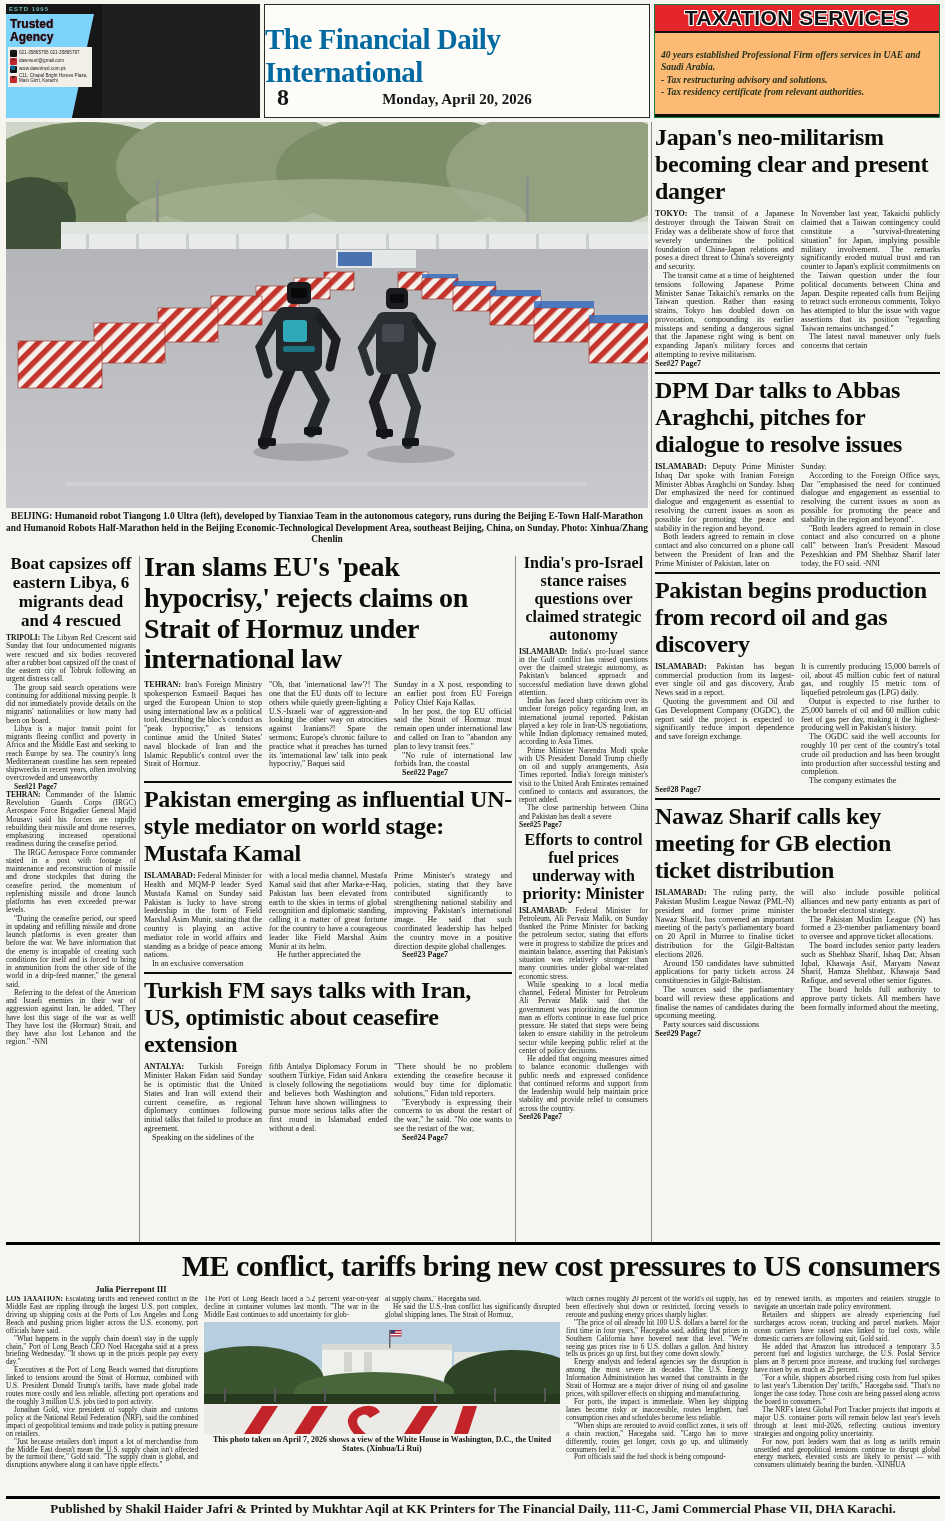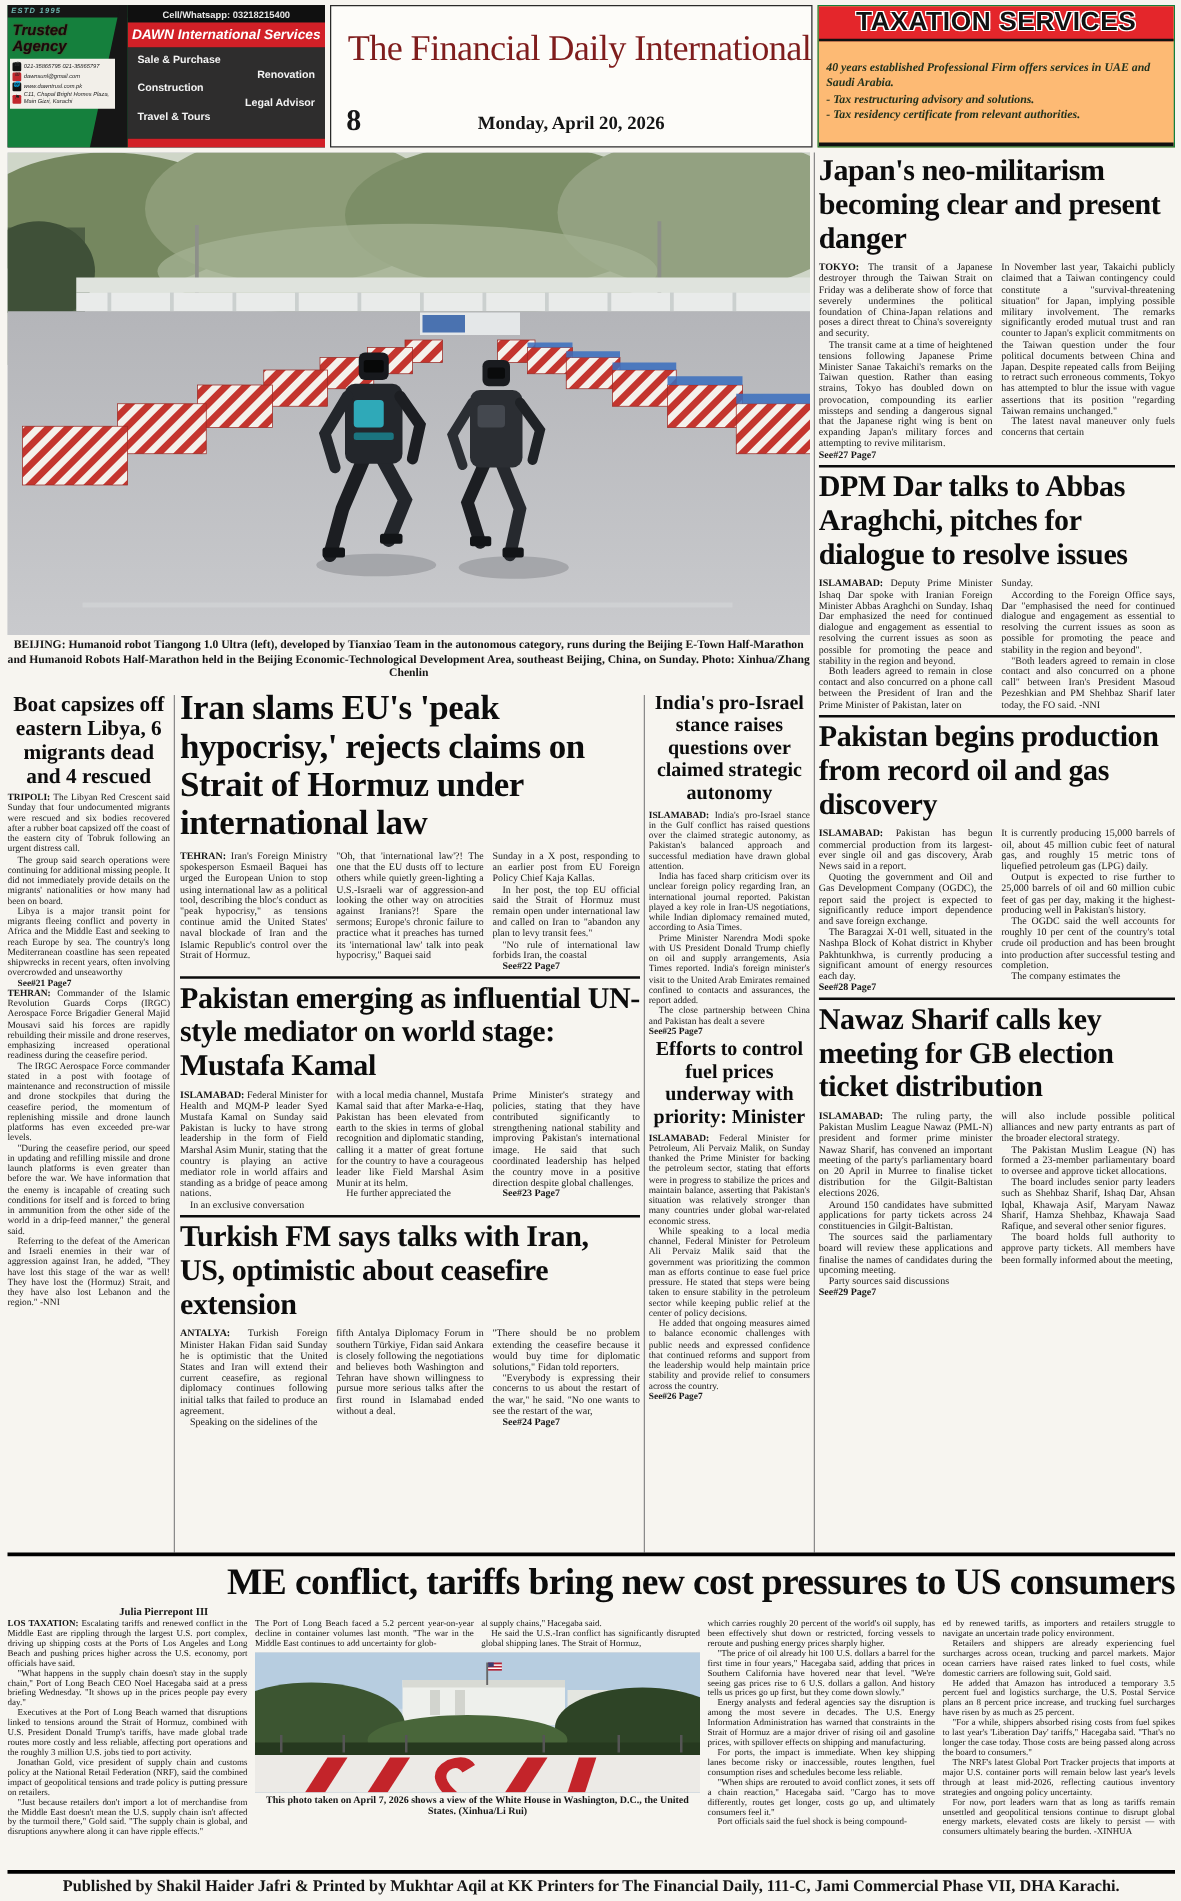--- a/index.html
+++ b/index.html
@@ -1,37 +1,37 @@
 <!DOCTYPE html>
 <html><head>
 <meta charset="utf-8">
 <style>
   html,body{margin:0;padding:0;}
   body{width:945px;height:1521px;position:relative;overflow:hidden;background:#f7f5f0;
        font-family:"Liberation Serif",serif;color:#161616;}
   .abs{position:absolute;}
   
   .dawn{left:6px;top:4px;width:254px;height:114px;background:#1f1f1f;display:flex;overflow:hidden;font-family:"Liberation Sans",sans-serif;}
-  .dawn-left{width:96px;background:#15803d;position:relative;overflow:hidden;font-style:italic;}
+  .dawn-left{width:96px;background:#7dd3fc;position:relative;overflow:hidden;}
   .dawn-left:before{content:"";position:absolute;right:-18px;top:0;width:36px;height:114px;background:#161616;transform:skewX(-12deg);}
   .estd{background:#161616;color:#6fb7b0;font-size:6px;font-weight:bold;padding:2px 3px;letter-spacing:1px;}
   .trusted{color:#140c0c;font-weight:bold;font-size:12px;line-height:1.05;padding:4px 4px 2px;text-shadow:0 0 1px #7e0d12;}
   .dawn-contacts{background:#f2efe9;margin:2px 10px 2px 2px;padding:2px;position:relative;z-index:2;}
   .crow{display:flex;align-items:center;gap:2px;margin:1px 0;}
   .cic{width:7px;height:7px;flex:0 0 7px;border-radius:1px;color:#fff;font-size:5px;line-height:7px;text-align:center;}
   .crow span{font-size:4.6px;color:#222;line-height:1.05;}
   .dawn-right{flex:1;display:flex;flex-direction:column;}
   .dawn-cell{background:#101010;color:#e9e9e9;font-size:7.5px;font-weight:bold;text-align:center;padding:2.5px 0;}
   .dawn-name{background:#d22027;color:#fff;font-weight:bold;font-style:italic;font-size:11px;text-align:center;line-height:1.1;padding:4px 2px;}
   .dawn-svcs{flex:1;background:#2e2d2d;color:#f3f3f3;font-weight:bold;font-size:8.5px;padding:4px 8px 2px;line-height:1.35;}
   .svc-l{text-align:left;} .svc-r{text-align:right;}
   .dawn-foot{background:#d22027;height:7px;}
   
   .masthead{left:264px;top:4px;width:386px;height:114px;background:#fdfcf9;border:1.5px solid #2a2a2a;box-sizing:border-box;}
-  .mast-title{color:#7f1d1d;font-weight:normal;font-size:29px;text-align:right;margin-top:18px;letter-spacing:-0.5px;}
+  .mast-title{color:#0369a1;font-weight:bold;font-size:29px;text-align:left;margin-top:18px;letter-spacing:-0.5px;}
   .mast-bottom{position:absolute;left:0;right:0;bottom:6px;height:26px;}
   .pageno{position:absolute;left:12px;bottom:0;font-size:24px;font-weight:bold;}
   .mast-date{position:absolute;left:0;right:0;bottom:3px;text-align:center;font-weight:bold;font-size:15px;}
   
   .tax{left:654px;top:4px;width:286px;height:114px;background:#fdba74;border:1px solid #15803d;box-sizing:border-box;display:flex;flex-direction:column;overflow:hidden;}
   .tax-title{background:#e4262b;color:#111;font-family:"Liberation Sans",sans-serif;font-weight:bold;font-size:21px;text-align:center;letter-spacing:0.5px;padding:1px 0;text-shadow:1px 1px 0 #fff,-1px -1px 0 #fff,1px -1px 0 #fff,-1px 1px 0 #fff;border-bottom:2px solid #111;}
   .tax-body{flex:1;padding:16px 6px;font-style:italic;font-weight:bold;color:#23321c;font-size:9.5px;line-height:1.3;}
   .tax-contact{background:#101010;color:#f2f2f2;font-family:Liberation Sans, sans-serif;font-size:8px;font-weight:bold;padding:2px 5px;line-height:1.4;}
   .tax-contact b{color:#fff;}
   
@@ -109,32 +109,20 @@
         </div>
       <div class="crow">
           <span class="cic" style="background:#111">🌐</span>
           <span>www.dawntrusl.com.pk</span>
         </div>
       <div class="crow">
           <span class="cic" style="background:#c1272d">⚑</span>
           <span>C11, Chapal Bright Homes Plaza, Main Gizri, Karachi</span>
         </div>
     </div>
-  </div>
-  <div class="dawn-right">
-    <div class="dawn-cell">Cell/Whatsapp: 03218215400</div>
-    <div class="dawn-name">DAWN International Services</div>
-    <div class="dawn-svcs">
-      <div class="svc-l">Sale &amp; Purchase</div>
-      <div class="svc-r">Renovation</div>
-      <div class="svc-l">Construction</div>
-      <div class="svc-r">Legal Advisor</div>
-      <div class="svc-l">Travel &amp; Tours</div>
-    </div>
-    <div class="dawn-foot"></div>
   </div>
 </div>
 
 <div class="abs masthead">
   <div class="mast-title">The Financial Daily International</div>
   <div class="mast-bottom">
     <div class="pageno">8</div>
     <div class="mast-date">Monday, April 20, 2026</div>
   </div>
 </div>
@@ -381,21 +369,20 @@
       </div>
     </div>
   </section>
   <div class="hrule"></div>
   <section class="a-oil">
     <h2 class="h-wide">Pakistan begins production from record oil and gas discovery</h2>
     <div class="cols">
       <div>
         <p><b class="dl">ISLAMABAD:</b> <span>Pakistan has begun commercial production from its largest-ever single oil and gas discovery, Arab News said in a report.</span></p>
         <p>Quoting the government and Oil and Gas Development Company (OGDC), the report said the project is expected to significantly reduce import dependence and save foreign exchange.</p>
-        <p>The Baragzai X-01 well, situated in the Nashpa Block of Kohat district in Khyber Pakhtunkhwa, is currently producing a significant amount of energy resources each day.</p>
       </div>
       <div>
         <p>It is currently producing 15,000 barrels of oil, about 45 million cubic feet of natural gas, and roughly 15 metric tons of liquefied petroleum gas (LPG) daily.</p>
         <p>Output is expected to rise further to 25,000 barrels of oil and 60 million cubic feet of gas per day, making it the highest-producing well in Pakistan's history.</p>
         <p>The OGDC said the well accounts for roughly 10 per cent of the country's total crude oil production and has been brought into production after successful testing and completion.</p>
         <p>The company estimates the</p>
       </div>
     </div>
     <p class="see">See#28 Page7</p>
   </section>

